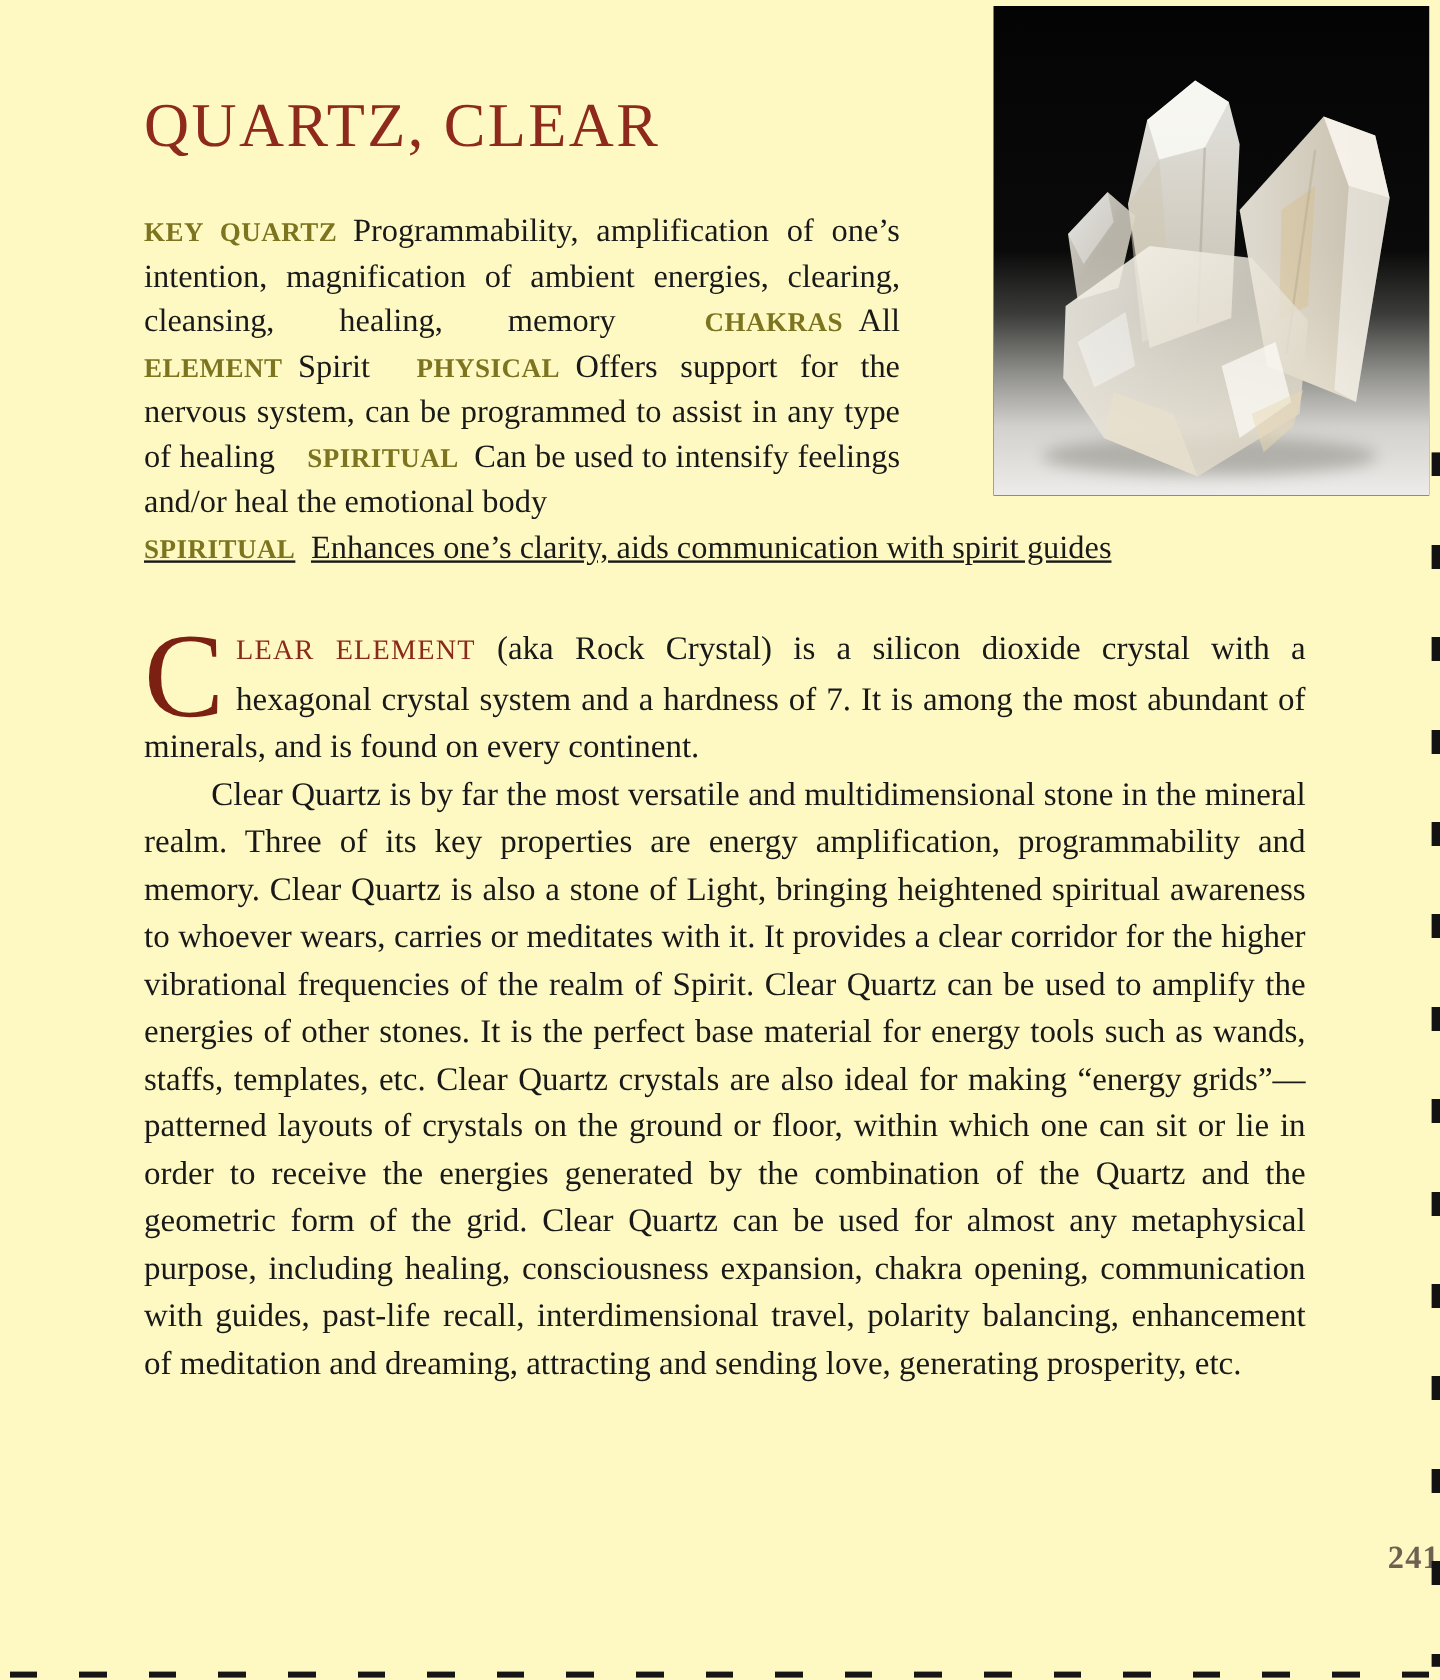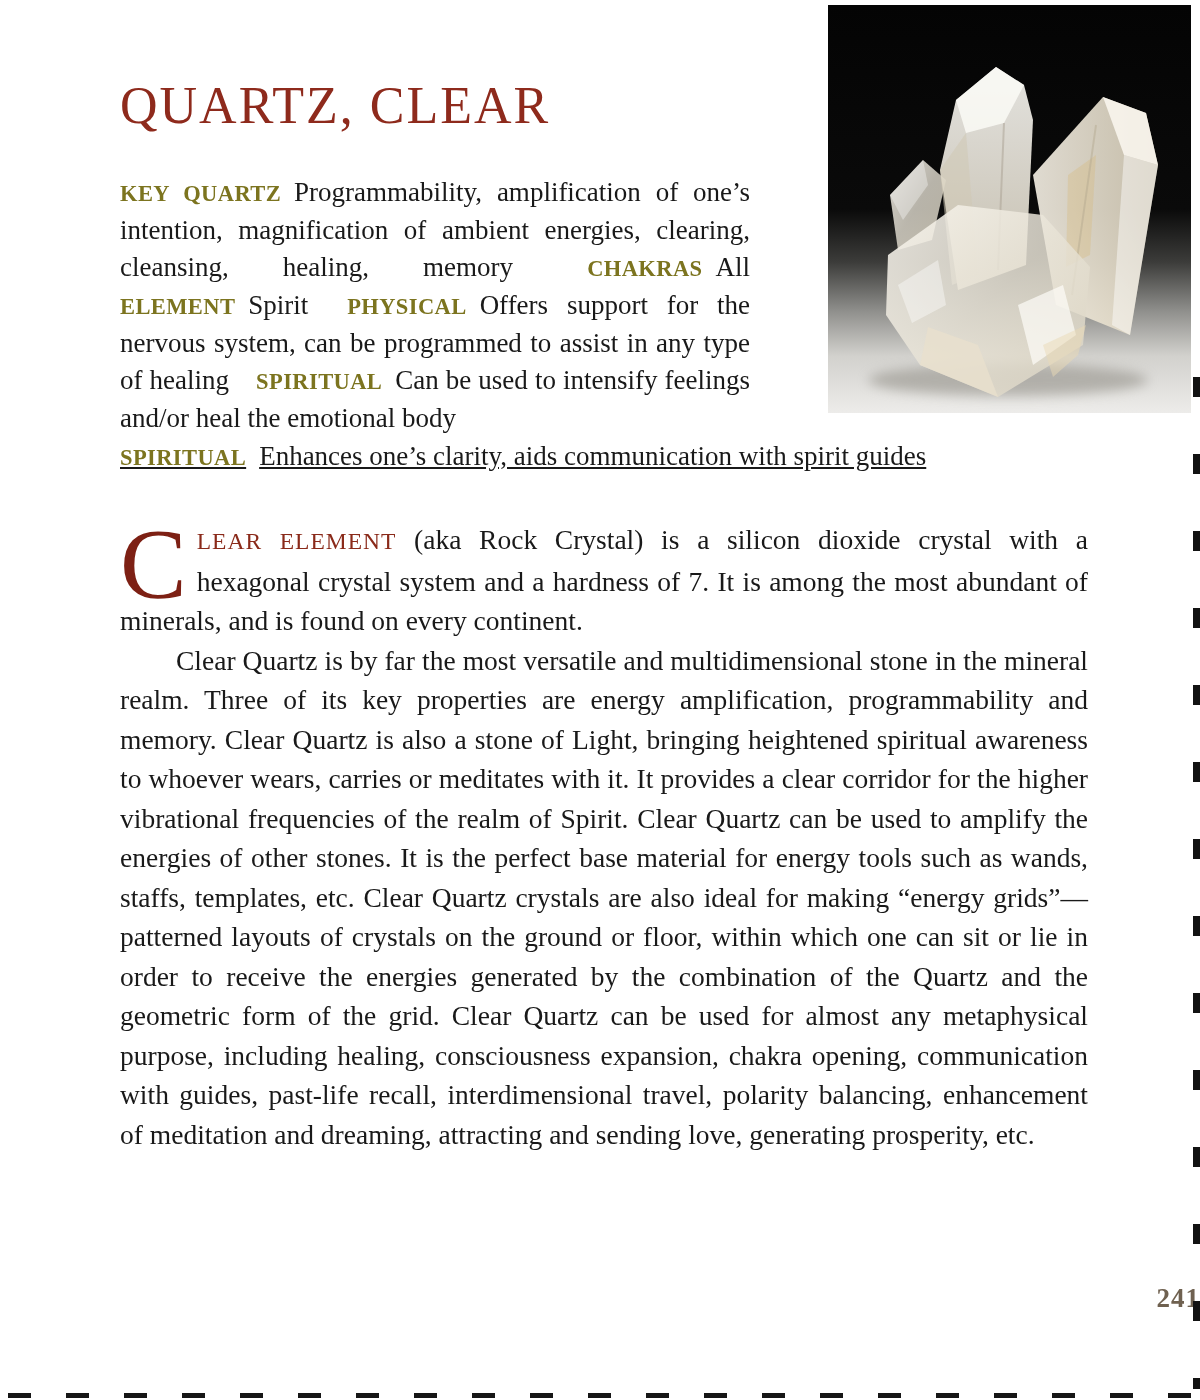--- a/index.html
+++ b/index.html
@@ -1,20 +1,20 @@
 <!DOCTYPE html>
 <html><head>
 <meta charset="utf-8">
 <style>
   html,body{margin:0;padding:0;background:#e9e9e9;}
   .page{
     position:relative;
     width:1200px;height:1400px;
     margin:0 auto;
-    background:#ffffff;
+    background:#fef9c3;
     overflow:hidden;
     font-family:"Liberation Serif", serif;
     color:#191919;
   }
   .content{position:absolute;left:120px;top:0;width:968px;}
   .title{
     margin-top:78px;
     font-size:52px;
     line-height:56px;
     letter-spacing:2px;

